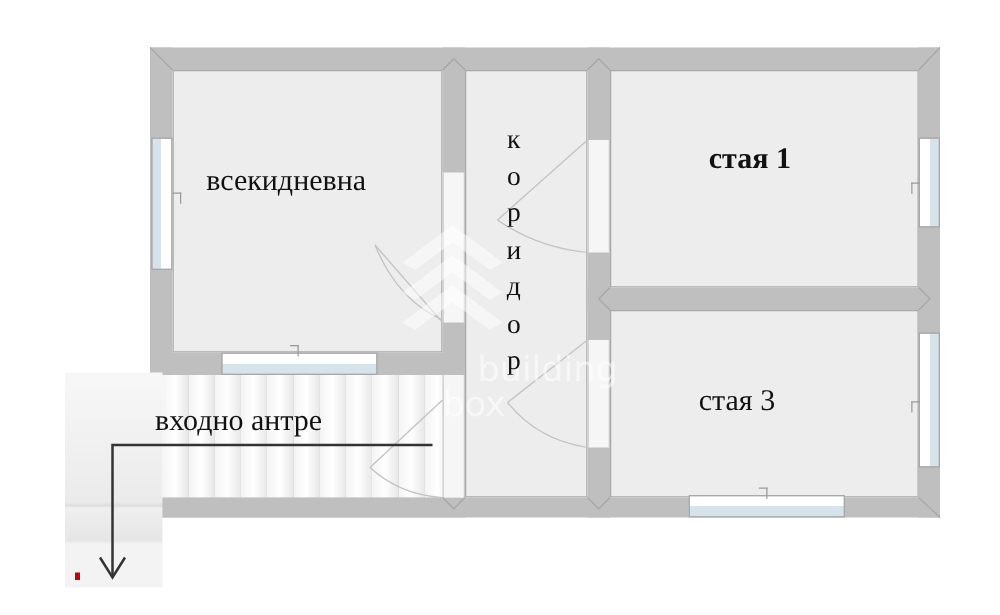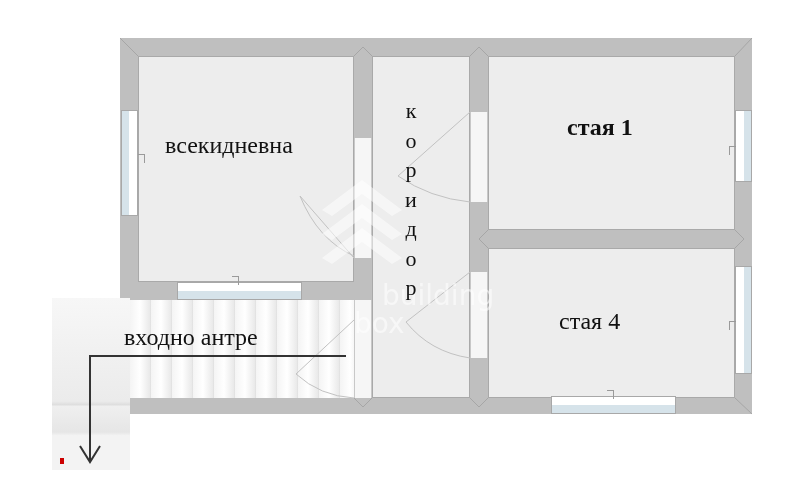--- a/index.html
+++ b/index.html
@@ -102,21 +102,21 @@
       <polygon points="70,34 110,64 100,70 70,48 40,70 30,64"></polygon>
       <polygon points="70,58 110,88 100,94 70,72 40,94 30,88"></polygon>
     </g>
   </svg>
 </div>
 <div class="watermark" style="left:354px;top:282px;margin-left:28px;">building</div>
 <div class="watermark" style="left:354px;top:310px;">box</div>
 
 <div class="label" style="left:165px;top:133px;">всекидневна</div>
 <div class="label" style="left:567px;top:115px;font-weight:bold;">стая 1</div>
-<div class="label" style="left:559px;top:309px;">стая 4</div>
+<div class="label" style="left:559px;top:309px;">стая 3</div>
 <div class="label" style="left:124px;top:325px;">входно антре</div>
 
 <div class="vlabel" style="left:399px;top:96px;">
   <div>к</div>
   <div>о</div>
   <div>р</div>
   <div>и</div>
   <div>д</div>
   <div>о</div>
   <div>р</div>

